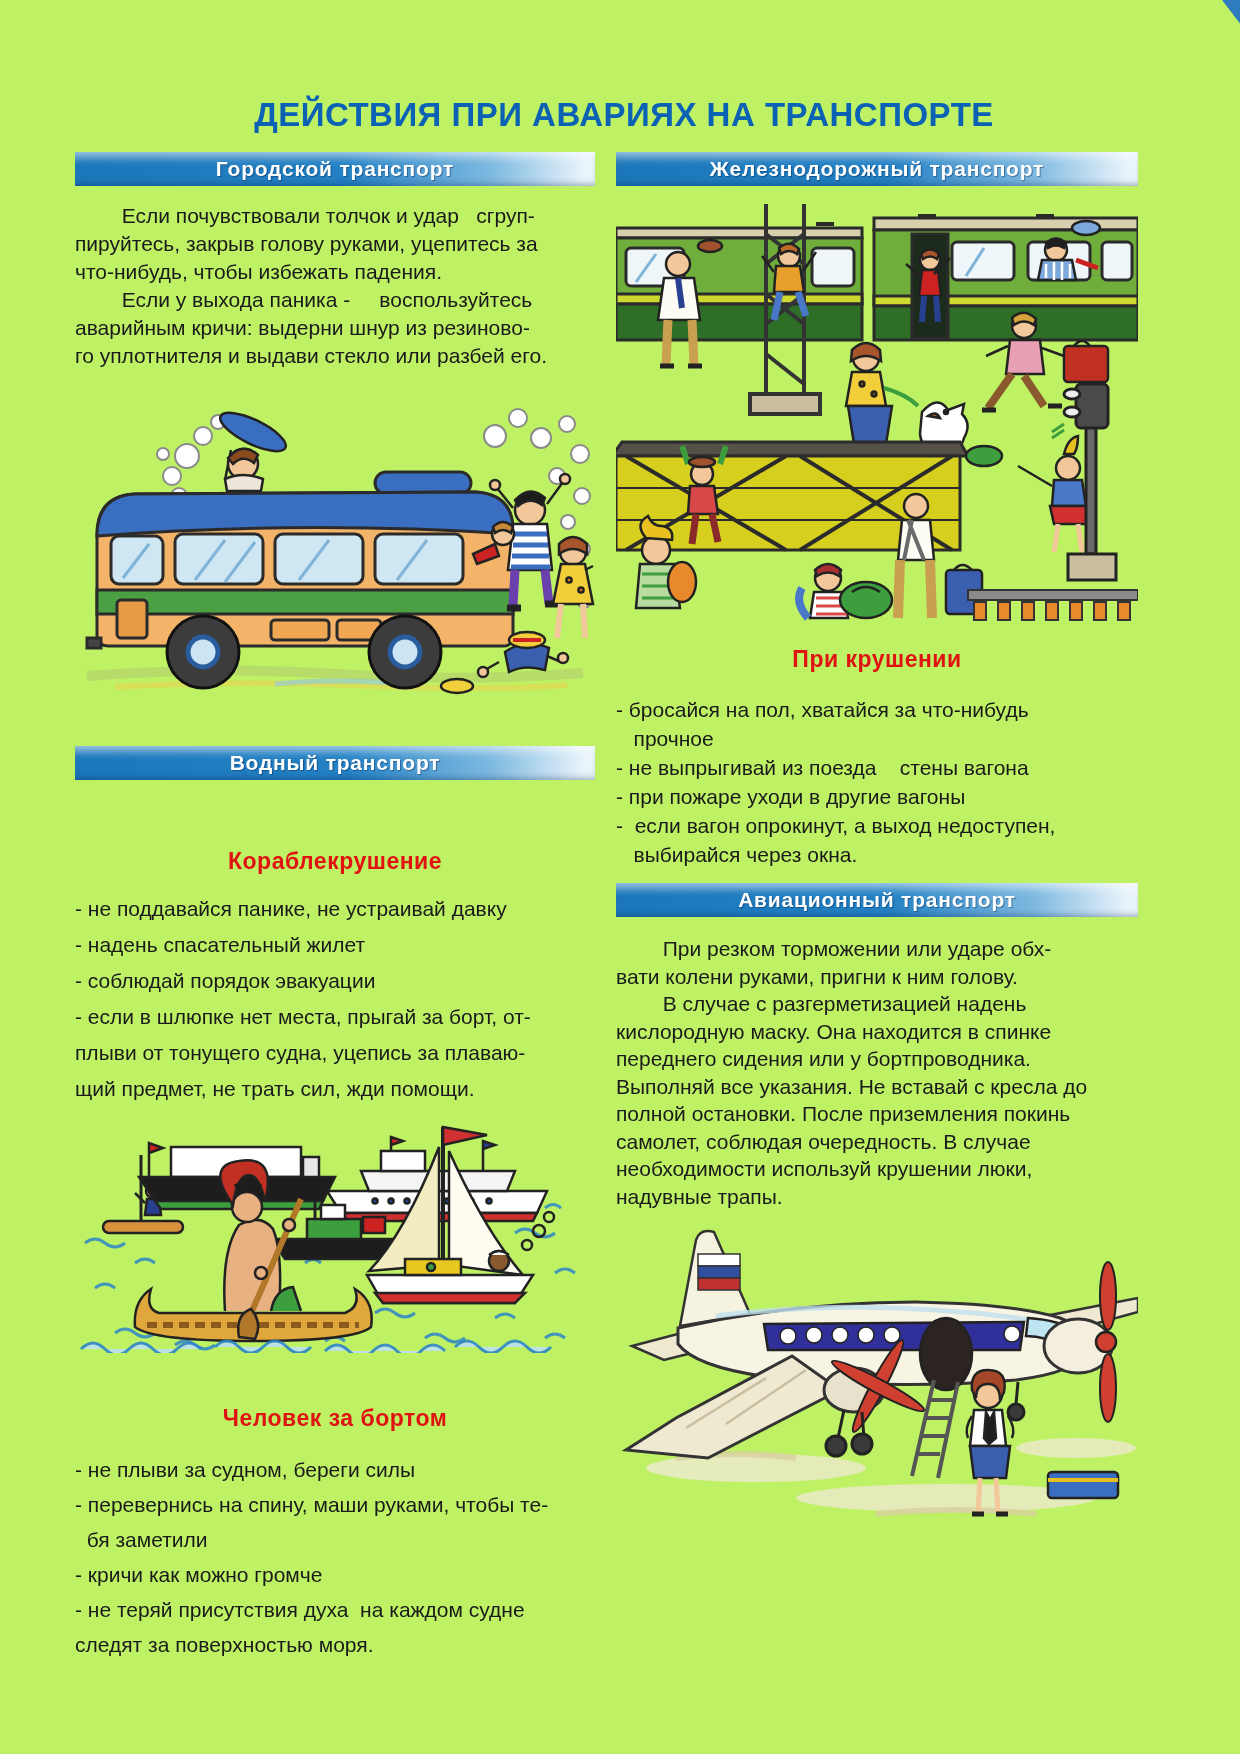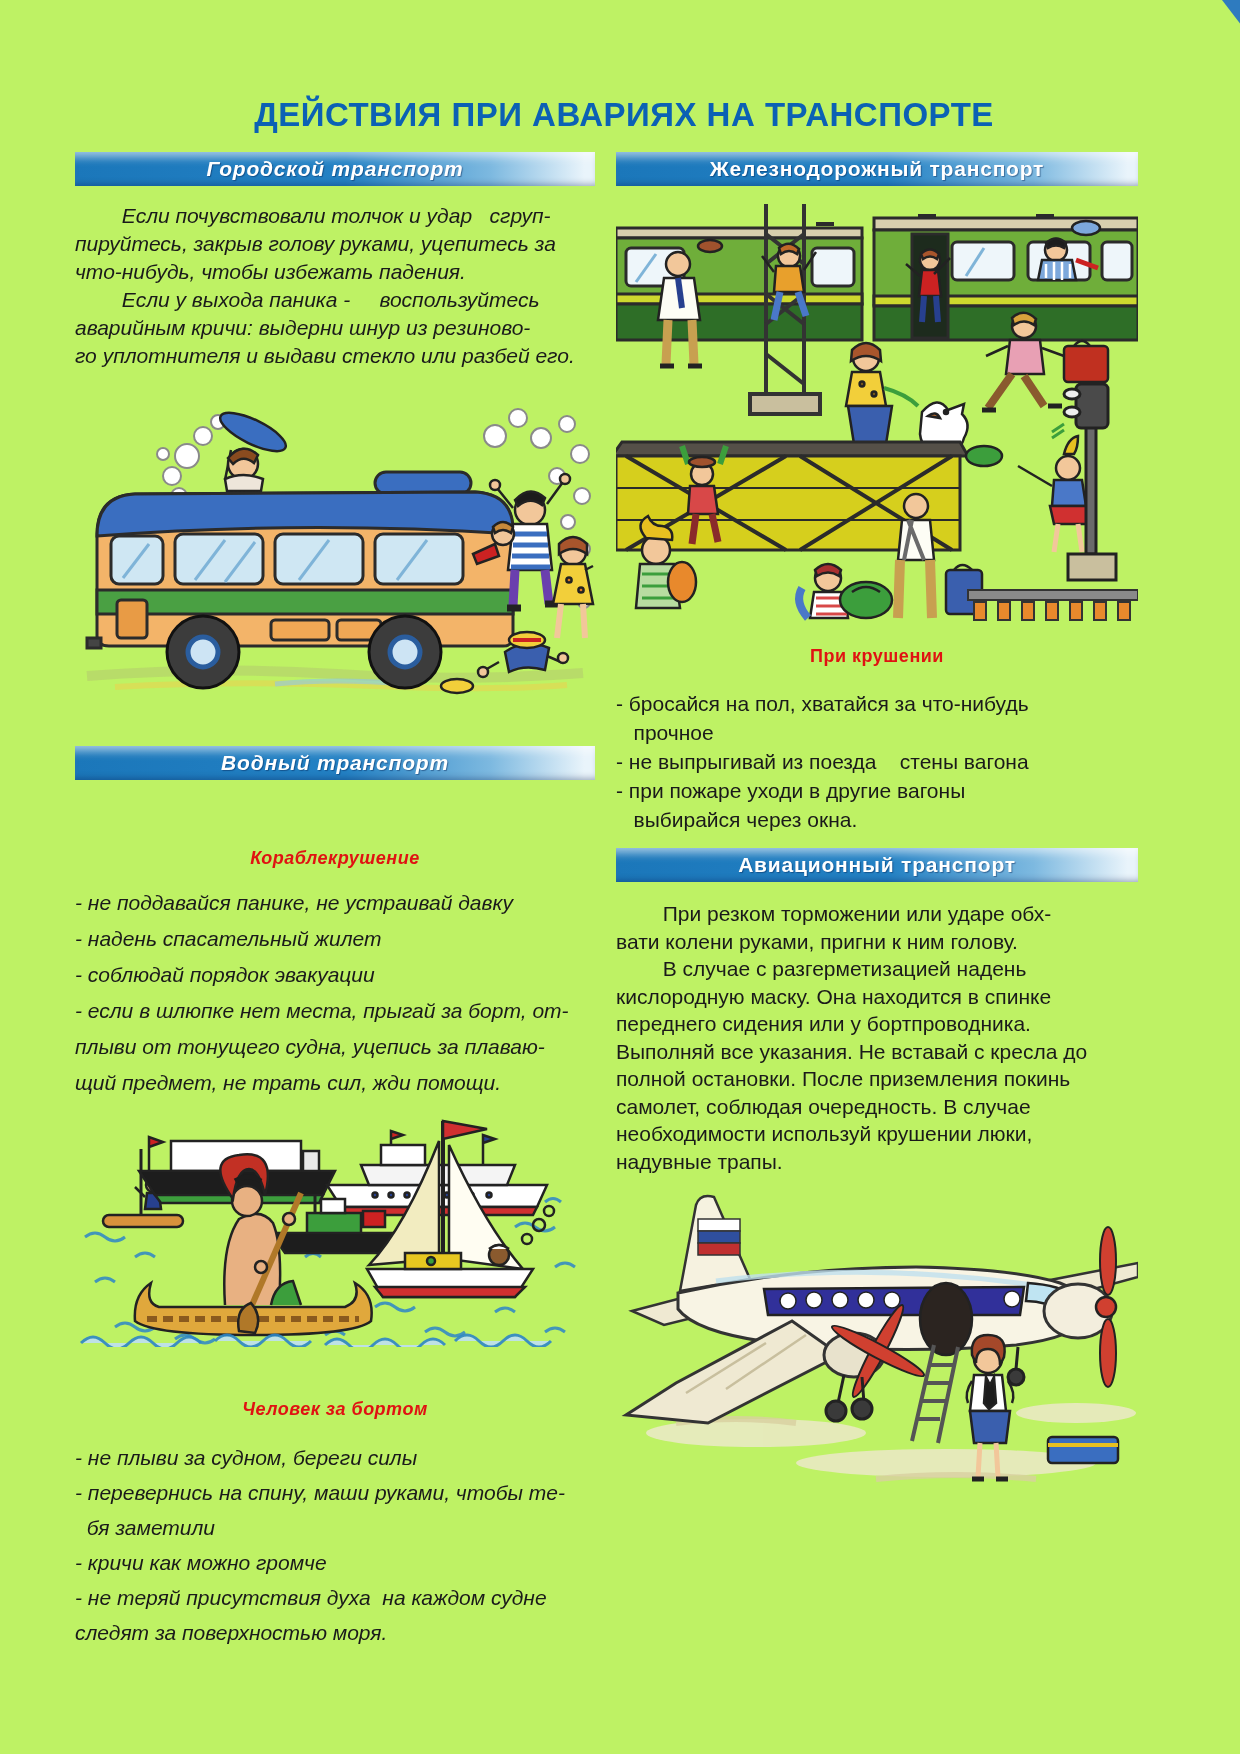--- a/index.html
+++ b/index.html
@@ -5,31 +5,31 @@
   html,body{margin:0;padding:0;background:#ffffff;}
   .page{
     position:relative;width:1240px;height:1754px;margin:0 auto;background:#bef264;
     font-family:"Liberation Sans",sans-serif;color:var(--body_text,#1a1a1a);overflow:hidden;padding-left:8px;
   }
   .title{
     position:absolute;top:96px;left:0;width:100%;text-align:center;
     font-size:33px;font-weight:bold;color:var(--title,#0b61b4);letter-spacing:.5px;
   }
   .col{position:absolute;top:152px;width:520px;}
-  .col-left{left:75px;font-style:italic;}
+  .col-left{left:75px;}
   .col-right{left:616px;width:522px;}
   .banner{
     height:34px;display:flex;align-items:center;justify-content:center;
     background:linear-gradient(90deg,#1b77ba 0%,#2381c4 52%,#7db9e0 80%,#e9f4fb 98%);
     box-shadow:inset 0 12px 10px -7px rgba(255,255,255,.6), inset 0 -5px 7px -4px rgba(0,20,70,.4);
     color:#fff;font-weight:bold;font-size:21px;letter-spacing:.8px;
     text-shadow:1px 1px 1px rgba(0,30,80,.45);
   }
   .subhead{
-    text-align:center;font-weight:bold;font-size:18px;color:var(--subheader_red,#e01212);
+    text-align:center;font-weight:bold;font-size:23px;color:var(--subheader_red,#e01212);
     letter-spacing:.5px;
   }
   .tlines .tline{white-space:pre;font-size:21px;line-height:28px;}
   .lh-list .tline{line-height:36px;}
   .lh-list2 .tline{line-height:35px;}
   .lh-crash .tline{line-height:29px;}
   .lh-air .tline{line-height:27.5px;}
   .mt16{margin-top:16px}.mt14{margin-top:14px}.mt48{margin-top:48px}
   .mt68{margin-top:68px}.mt52{margin-top:52px}.mt20{margin-top:20px}
   .mt12{margin-top:12px}.mt18{margin-top:18px}.mt22{margin-top:22px}
@@ -489,20 +489,21 @@
       <path d="M236 394 q14 -10 28 0" stroke="#222" stroke-width="2.5" fill="none"></path>
     </svg>
 
     <div class="subhead mt18">При крушении</div>
 
     <div class="tlines lh-crash mt22">
         <div class="tline">- бросайся на пол, хватайся за что-нибудь</div>
         <div class="tline">   прочное</div>
         <div class="tline">- не выпрыгивай из поезда    стены вагона</div>
         <div class="tline">- при пожаре уходи в другие вагоны</div>
+        <div class="tline">-  если вагон опрокинут, а выход недоступен,</div>
         <div class="tline">   выбирайся через окна.</div>
       </div>
 
     <div class="banner mt14">Авиационный транспорт</div>
 
     <div class="tlines lh-air mt18">
         <div class="tline">        При резком торможении или ударе обх-</div>
         <div class="tline">вати колени руками, пригни к ним голову.</div>
         <div class="tline">        В случае с разгерметизацией надень</div>
         <div class="tline">кислородную маску. Она находится в спинке</div>

